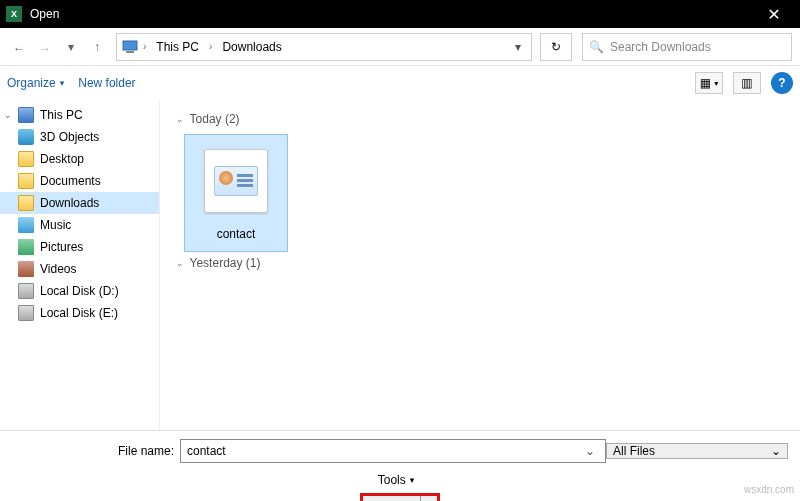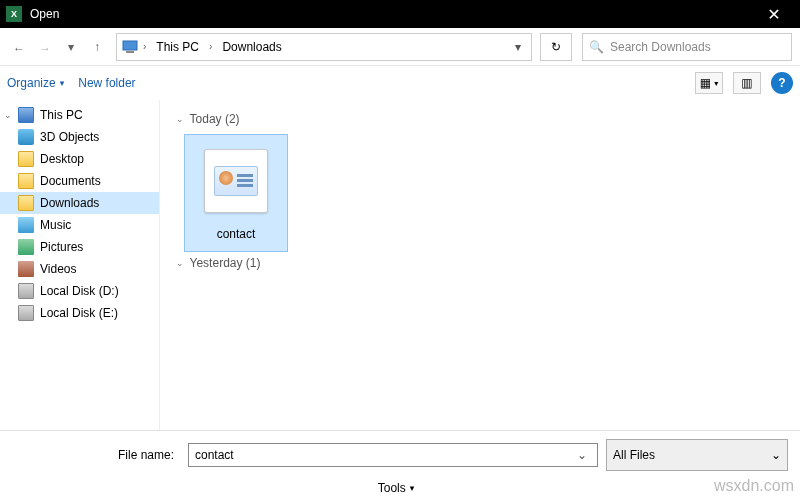--- a/index.html
+++ b/index.html
@@ -55,35 +55,35 @@
 .file-tile.selected { background:#cde8ff; border:1px solid #8fc4f2;}
 .file-tile .thumb { width:64px; height:64px; background:#fff; border:1px solid #c8c8c8; border-radius:3px; box-shadow:0 1px 2px rgba(0,0,0,0.15); display:flex; align-items:center; justify-content:center; margin-top:6px;}
 .file-tile .thumb .inner { width:44px; height:30px; background:linear-gradient(#eaf3ff,#d0e4fb); border:1px solid #a6c6e8; border-radius:2px; position:relative;}
 .file-tile .thumb .inner::before { content:""; position:absolute; left:4px; top:4px; width:14px; height:14px; border-radius:50%; background:radial-gradient(#f6c089,#d27a35); }
 .file-tile .thumb .inner::after { content:""; position:absolute; right:4px; top:7px; width:16px; height:3px; background:#6a93c2; box-shadow:0 5px 0 #6a93c2, 0 10px 0 #6a93c2;}
 .file-tile .fname { margin-top:14px; text-align:center; }
 .highlight-box { border:3px solid #d11; }
 
 
 .bottom { border-top:1px solid #e0e0e0; padding:8px 12px 6px 12px; }
-.row1 { display:flex; align-items:center; gap:8px; }
+.row1 { display:flex; align-items:center; gap:0; }
 .row1 .lbl { width:168px; text-align:right; padding-right:6px;}
 .fname-input { flex:1; height:24px; border:1px solid #888; padding:0 6px; display:flex; align-items:center; background:#fff;}
 .fname-input input { flex:1; border:none; outline:none; font-size:12px;}
 .fname-drop { width:18px; text-align:center; color:#555; cursor:pointer;}
-.filter-select { width:182px; height:32px; border:1px solid #aaa; background:#efefef; display:flex; align-items:center; padding:0 6px; cursor:pointer; justify-content:space-between;}
+.filter-select { width:182px; height:16px; border:1px solid #aaa; background:#efefef; display:flex; align-items:center; padding:0 6px; cursor:pointer; justify-content:space-between;}
 .row2 { display:flex; align-items:center; justify-content:flex-end; gap:8px; margin-top:10px;flex-direction:column;}
 .tools-link { display:flex; align-items:center; gap:4px; cursor:pointer; margin-right:8px;}
 .btn { height:24px; border:1px solid #999; background:#efefef; padding:0 14px; cursor:pointer; display:flex; align-items:center;}
 .btn-split { display:flex; }
 .btn-split .btn { border-right:none;}
 .btn-split .drop { width:18px; border:1px solid #999; background:#efefef; display:flex; align-items:center; justify-content:center; cursor:pointer;}
 .open-hl { outline:3px solid #d11; outline-offset:-1px; }
 
-.watermark { position:absolute; bottom:6px; right:6px; font-size:16px; color:#bbb; }
+.watermark { position:absolute; bottom:6px; right:6px; font-size:10px; color:#bbb; }
 svg { display:block; }
 </style>
 </head>
 <body>
 
 <div class="titlebar">
   <div class="excel-icon">X</div>
   <div class="title">Open</div>
   <div class="close">✕</div>
 </div>

